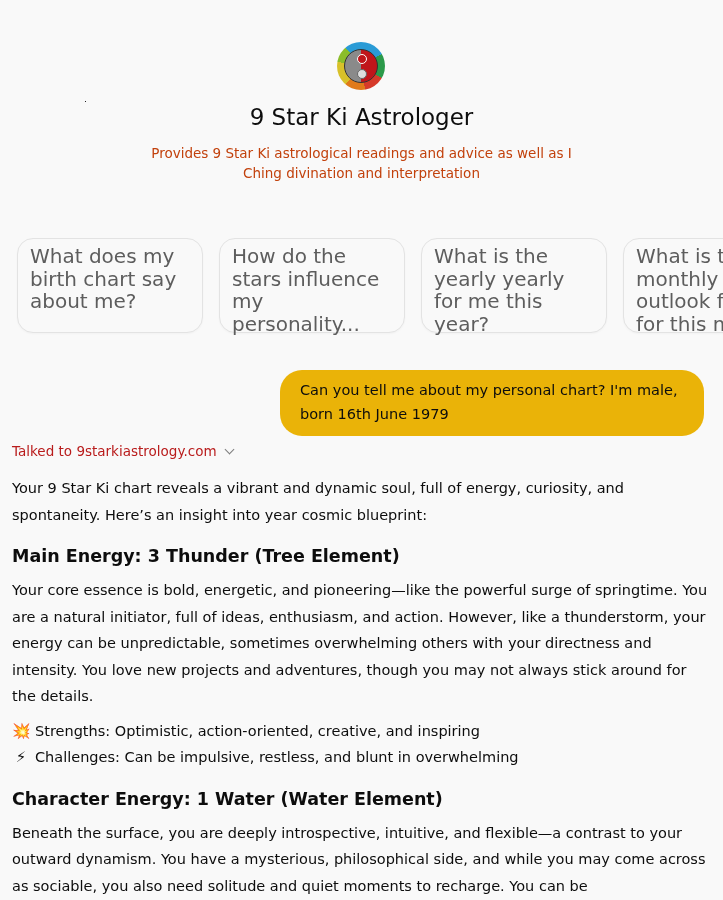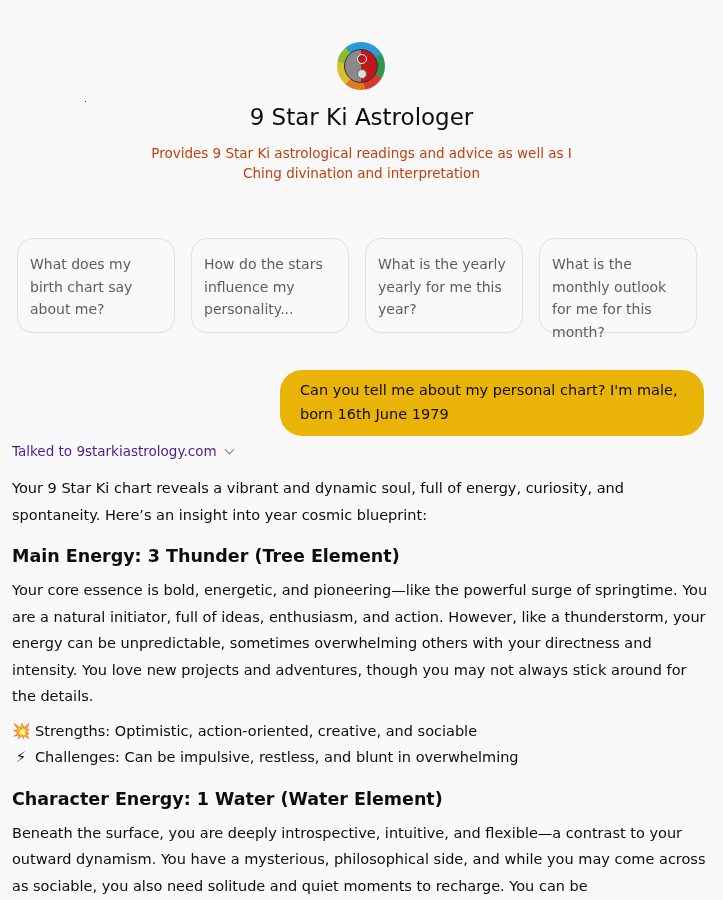--- a/index.html
+++ b/index.html
@@ -26,32 +26,32 @@
     .title {
       position:absolute; top:104px; left:0; width:723px; text-align:center;
       font-size:23px; font-weight:400; color:#0d0d0d;
     }
     .subtitle {
       position:absolute; top:143px; left:145px; width:433px; text-align:center;
       font-size:13.5px; line-height:20px; color:#c2410c;
     }
     .starters { position:absolute; top:238px; left:17px; display:flex; gap:16px; }
     .starter {
-      width:158px; height:95px; box-sizing:border-box;
+      width:186px; height:95px; box-sizing:border-box;
       border:1px solid #e3e3e3; border-radius:16px; background:#f9f9f9;
-      padding:14px 12px; font-size:14px; line-height:22.5px; color:#5d5d5d;
+      padding:6px 12px; font-size:20px; line-height:22.5px; color:#5d5d5d;
       box-shadow:0 1px 2px rgba(0,0,0,0.03);
     }
     .user-msg {
       position:absolute; top:370px; left:280px; width:424px; box-sizing:border-box;
       background:#eab308; border-radius:22px; padding:8px 20px 10px 20px;
       font-size:14.5px; line-height:24px; color:#0d0d0d;
     }
     .talked {
-      position:absolute; top:443px; left:12px; font-size:13.5px; color:#4c1d95;
+      position:absolute; top:443px; left:12px; font-size:13.5px; color:#b91c1c;
       display:flex; align-items:center; gap:6px;
     }
     .chev { display:inline-block; width:6px; height:6px; border-right:1.5px solid #7d7d7d; border-bottom:1.5px solid #7d7d7d; transform:rotate(45deg); margin-top:-4px; margin-left:3px; }
     .answer { position:absolute; top:475px; left:12px; width:700px; font-size:14.5px; line-height:26.5px; color:#0d0d0d; }
     .answer p { margin:0; }
     .answer b { font-weight:400; }
     .answer h3 { margin:0; font-size:17.5px; font-weight:700; line-height:26px; }
     .h-main { margin-top:15px !important; }
     .p-main { margin-top:8px !important; }
     .bullets { margin-top:8px !important; }
@@ -87,21 +87,21 @@
 
 <div class="answer">
   <p><span>Your </span><b>9 Star Ki chart</b><span> reveals a vibrant and dynamic soul, full of </span><b>energy, curiosity, and spontaneity</b><span>. Here’s an insight into year cosmic blueprint:</span></p>
 
   <h3 class="h-main">Main Energy: 3 Thunder (Tree Element)</h3>
   <p class="p-main"><span>Your core essence is </span><b>bold, energetic, and pioneering</b><span>—like the powerful surge of springtime. You are a natural </span><b>initiator</b><span>, full of </span><b>ideas, enthusiasm, and action</b><span>. However, like a thunderstorm, your energy can be </span><b>unpredictable</b><span>, sometimes overwhelming others with your directness and intensity. You </span><b>love new projects and adventures</b><span>, though you may not always stick around for the details.</span></p>
 
   <div class="bullets">
     <div class="bullet">
       <span class="emoji">💥</span>
-      <span><b>Strengths:</b><span> Optimistic, action-oriented, creative, and sociable</span></span>
+      <span><b>Strengths:</b><span> Optimistic, action-oriented, creative, and inspiring</span></span>
     </div>
     <div class="bullet">
       <span class="emoji">⚡</span>
       <span><b>Challenges:</b><span> Can be impulsive, restless, and blunt in overwhelming</span></span>
     </div>
   </div>
 
   <h3 class="h-char">Character Energy: 1 Water (Water Element)</h3>
   <p class="p-char"><span>Beneath the surface, you are deeply </span><b>introspective, intuitive, and flexible</b><span>—a contrast to your outward dynamism. You have a </span><b>mysterious, philosophical side</b><span>, and while you may come across as sociable, you also need </span><b>solitude and quiet moments to recharge</b><span>. You can be </span></p>
 </div>

